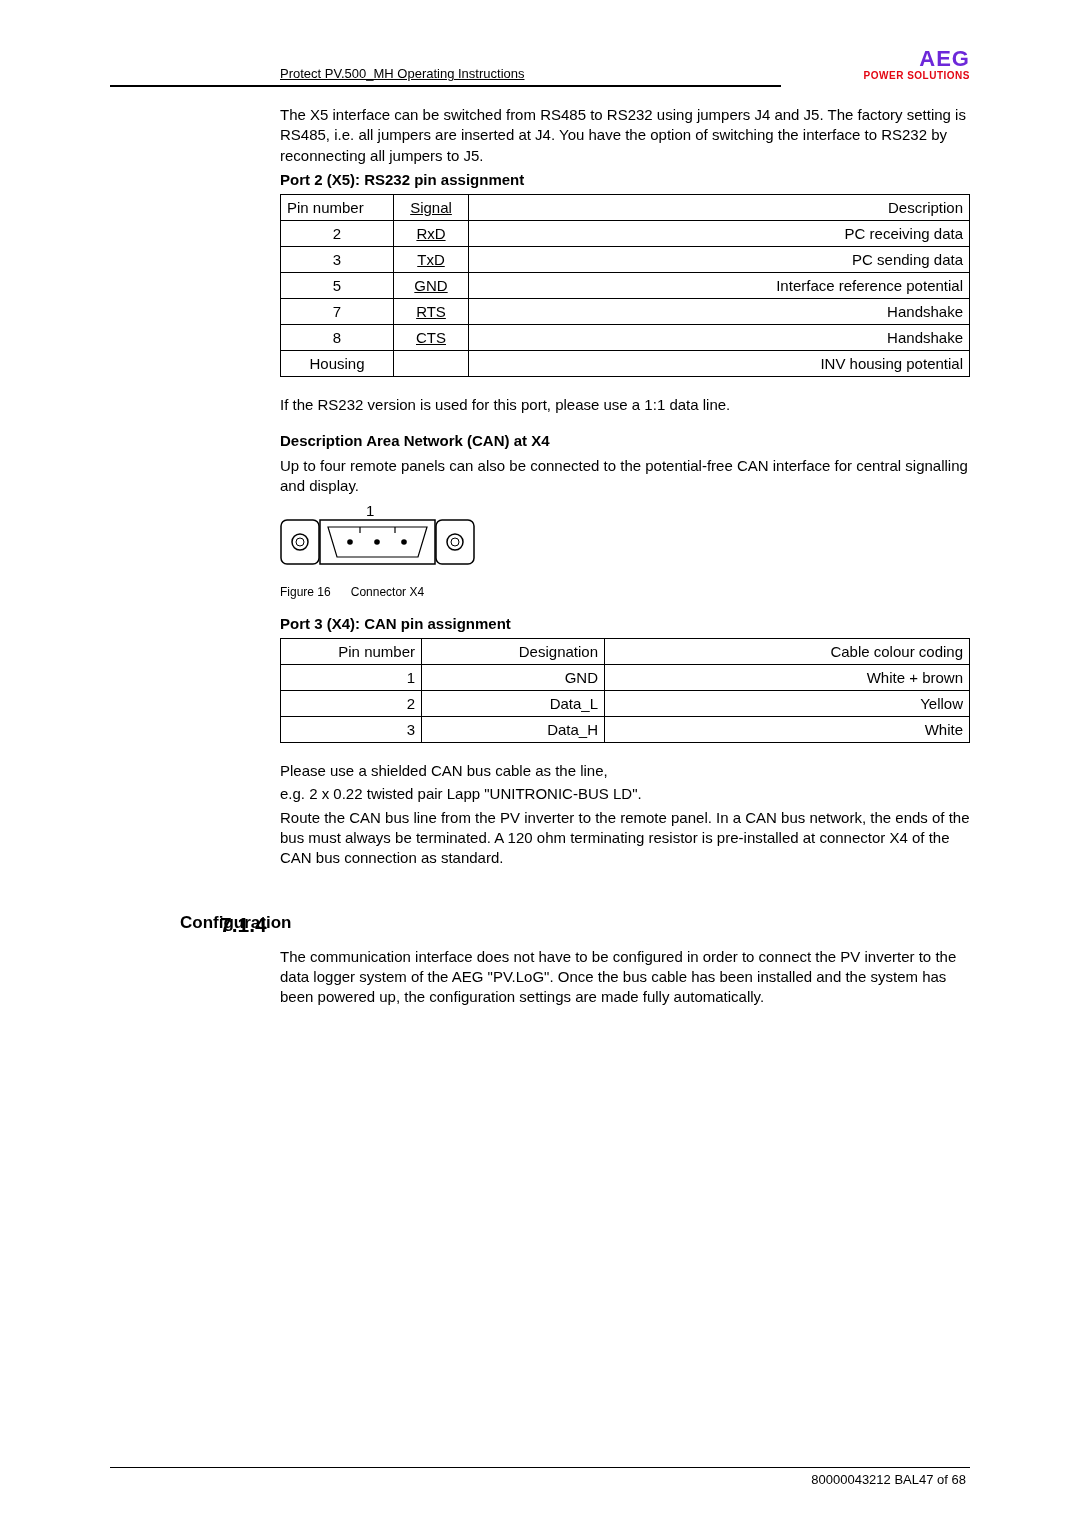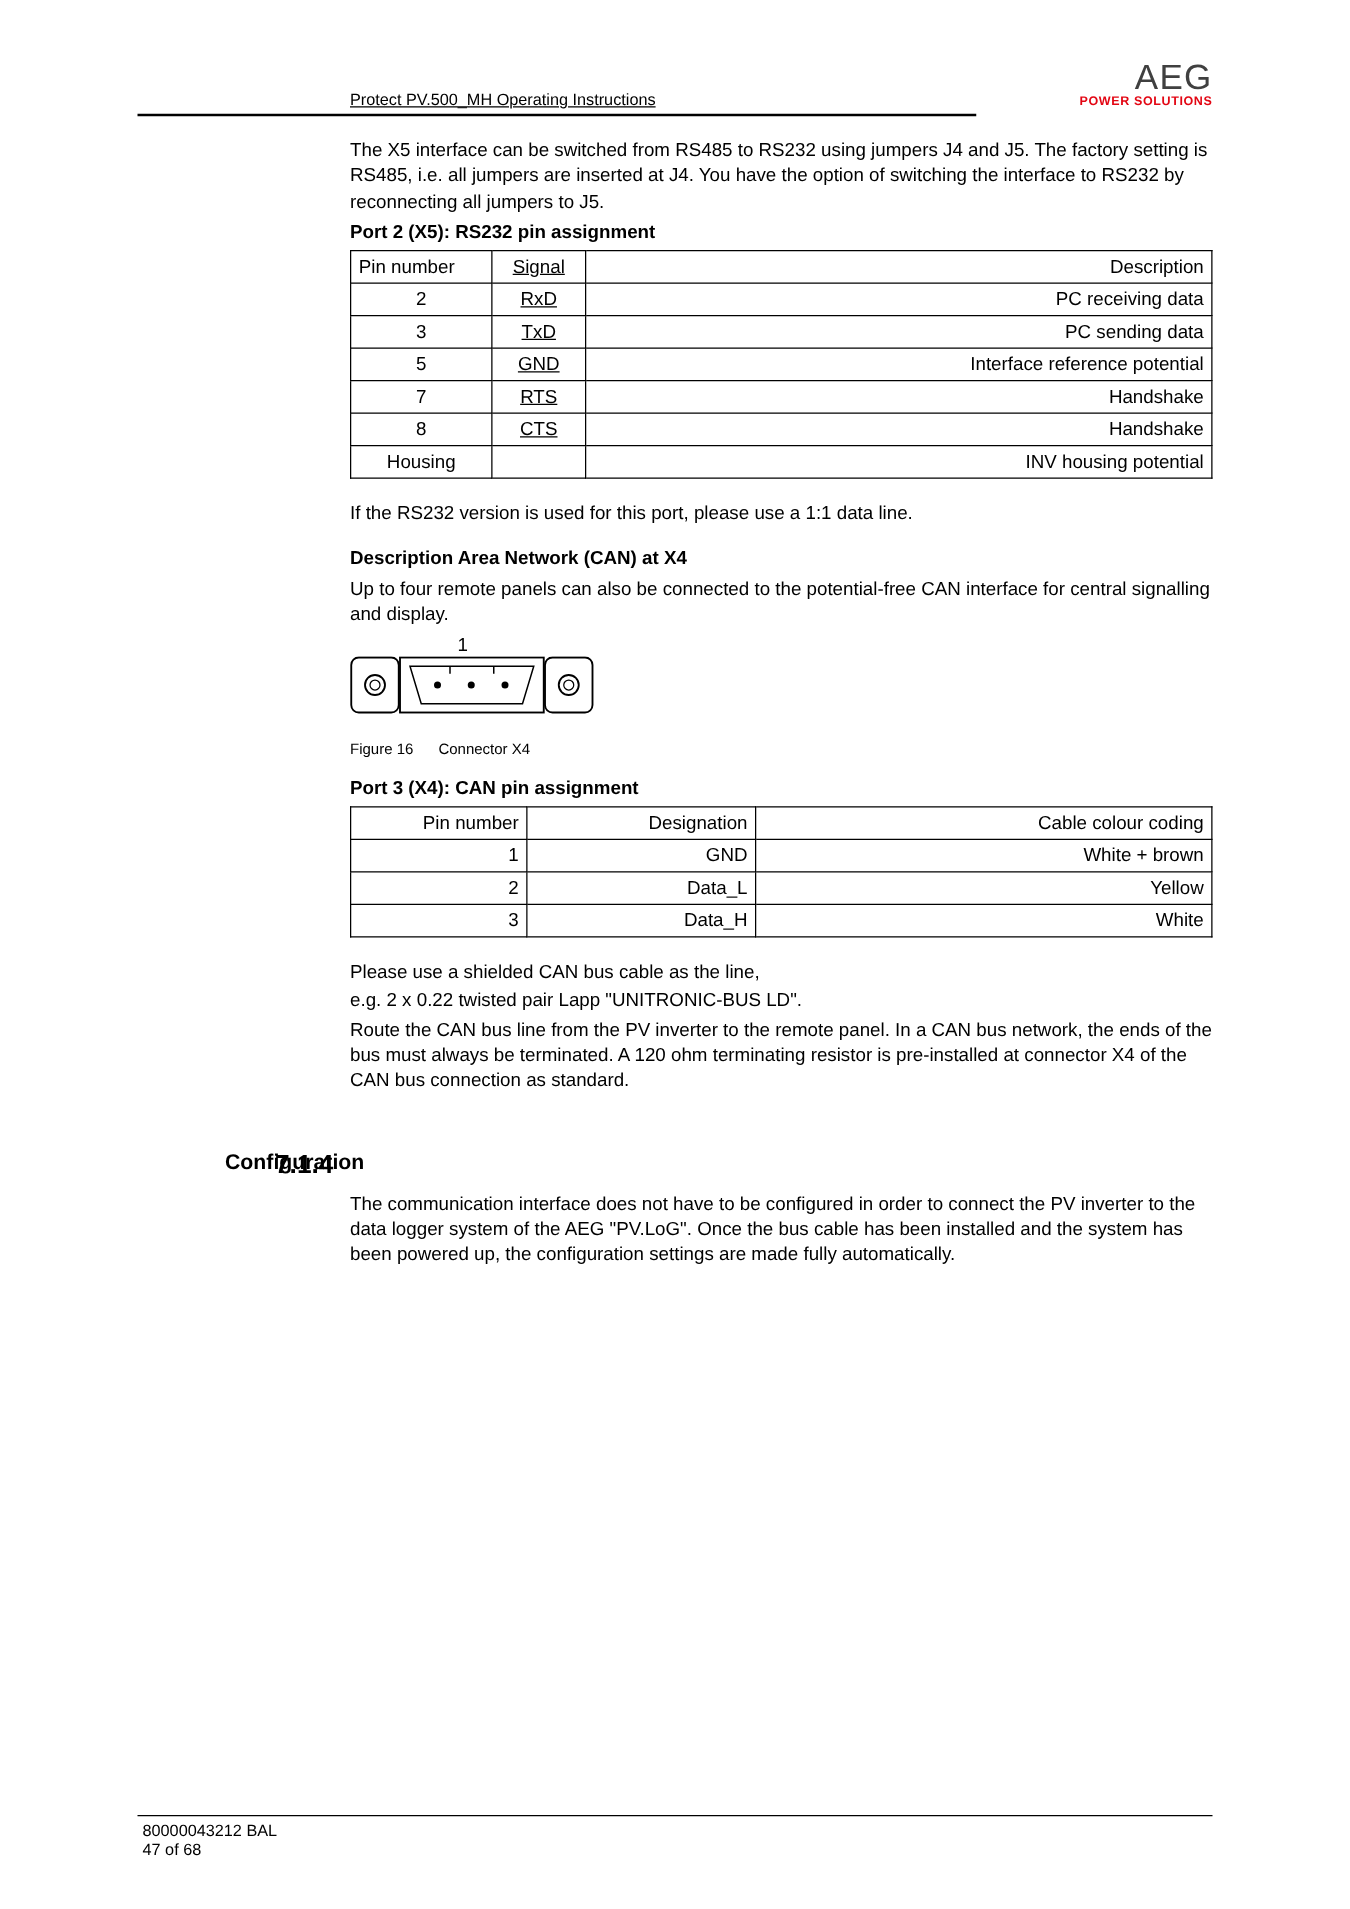--- a/index.html
+++ b/index.html
@@ -25,23 +25,23 @@
   }
   .header-title {
     font-size: 13px;
     text-decoration: underline;
     margin-left: 170px;
   }
   .logo {
     text-align: right;
   }
   .logo-main {
-    color: #404040;
-    font-weight: 400;
-    font-size: 28px;
+    color: #6d28d9;
+    font-weight: 700;
+    font-size: 22px;
     letter-spacing: 1px;
     line-height: 1;
   }
   .logo-sub {
     color: #e30613;
     font-weight: 700;
     font-size: 10px;
     letter-spacing: 0.5px;
   }
   .top-rule {
@@ -112,21 +112,20 @@
   .footer-rule {
     border: none;
     border-top: 1.5px solid #000;
     margin: 0 0 4px 0;
   }
   .footer-row {
     display: flex;
     justify-content: flex-end;
     font-size: 13px;
     padding: 0 4px;
-    flex-direction: column;
   }
   
   .space-above { margin-top: 16px; }
 </style>
 </head>
 <body>
 
 <div class="page">
   <div class="header-row">
     <div class="header-title">Protect PV.500_MH Operating Instructions</div>

